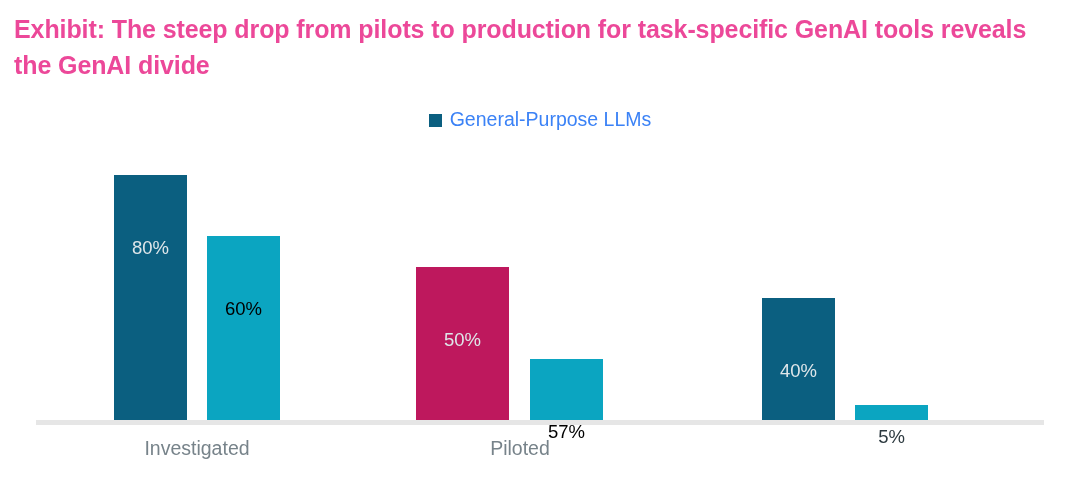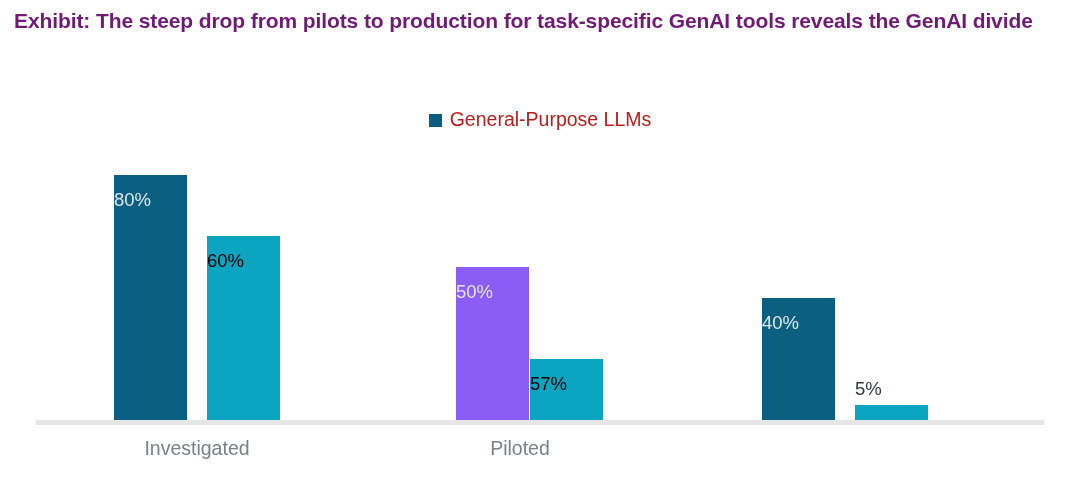--- a/index.html
+++ b/index.html
@@ -10,26 +10,26 @@
     background: #ffffff;
     font-family: "Liberation Sans", sans-serif;
     overflow: hidden;
     position: relative;
   }
 
   
   #chart-title {
     position: absolute;
     left: 14px;
-    top: 6px;
+    top: 12px;
     width: 1050px;
-    font-size: 21px;
+    font-size: 25px;
     font-weight: bold;
     line-height: 1.42;
-    color: #701a75;
+    color: #ec4899;
     letter-spacing: -0.1px;
   }
 
   
   #legend {
     position: absolute;
     left: 0;
     top: 108px;
     width: 1080px;
     display: flex;
@@ -44,21 +44,21 @@
   }
   .legend-swatch {
     width: 13px;
     height: 13px;
     flex: 0 0 auto;
     position: relative;
     top: 1px;
   }
   .legend-label {
     font-size: 19.5px;
-    color: #b91c1c;
+    color: #3b82f6;
     white-space: nowrap;
   }
 
   
   #plot-area {
     position: absolute;
     left: 0;
     top: 160px;
     width: 1080px;
     height: 265px;
@@ -79,23 +79,24 @@
     bottom: 5px;
   }
   .bar {
     position: absolute;
     bottom: 0;
   }
   .bar-label {
     position: absolute;
     left: 0;
     width: 100%;
-    text-align: left;
+    text-align: center;
     font-size: 18.5px;
     white-space: nowrap;
+    margin-top: 48px;
   }
   .bar-label.inside {
     top: 14px;
     color: #dfe6e9;
   }
   .bar-label.inside-dark {
     top: 14px;
     color: #000000;
   }
   .bar-label.outside {
@@ -133,21 +134,21 @@
 </div>
 
 <div id="plot-area">
   <div id="bars-layer">
       <div class="bar" style="left: 114px; width: 73px; height: 244.706px; background: rgb(11, 95, 128);">
         <div class="bar-label inside">80%</div>
       </div>
       <div class="bar" style="left: 207px; width: 73px; height: 183.529px; background: rgb(11, 165, 193);">
         <div class="bar-label inside-dark">60%</div>
       </div>
-      <div class="bar" style="left: 456px; width: 73px; height: 152.941px; background: #8b5cf6;">
+      <div class="bar" style="left: 416px; width: 93px; height: 152.941px; background: #be185d;">
         <div class="bar-label inside">50%</div>
       </div>
       <div class="bar" style="left: 530px; width: 73px; height: 61.1765px; background: rgb(11, 165, 193);">
         <div class="bar-label inside-dark">57%</div>
       </div>
       <div class="bar" style="left: 762px; width: 73px; height: 122.353px; background: rgb(11, 95, 128); padding-left: 12px;">
         <div class="bar-label inside">40%</div>
       </div>
       <div class="bar" style="left: 855px; width: 73px; height: 15.2941px; background: rgb(11, 165, 193);">
         <div class="bar-label outside">5%</div>

